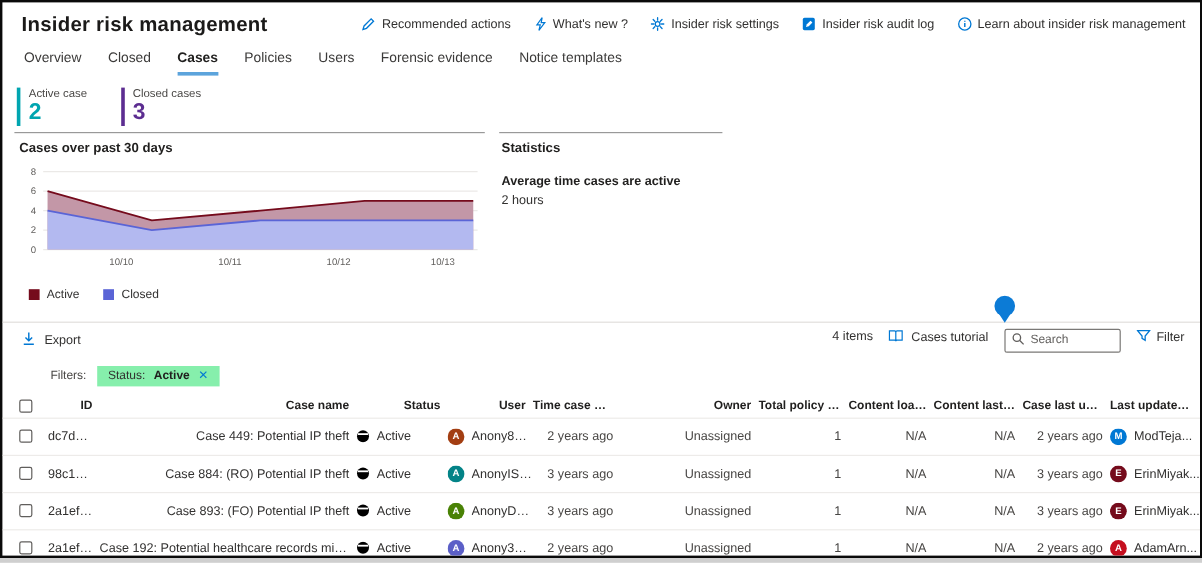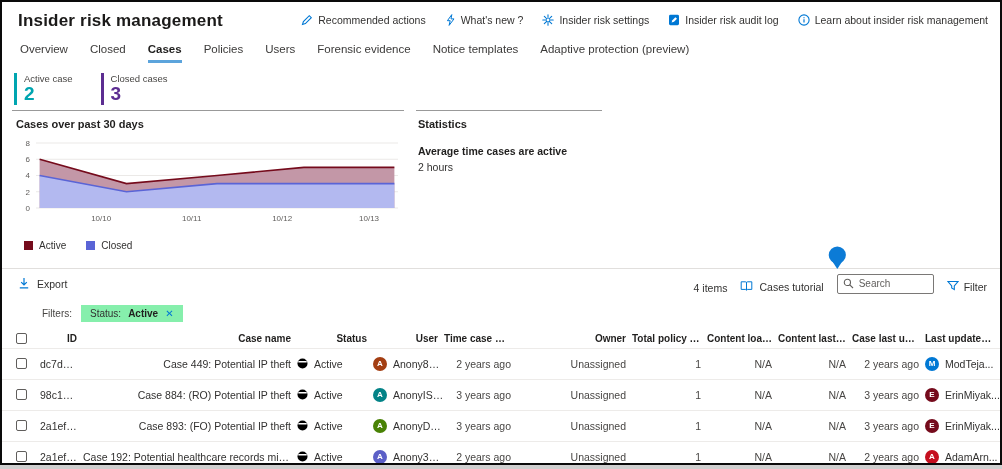--- a/index.html
+++ b/index.html
@@ -37,21 +37,21 @@
   .legend-swatch { width:9px; height:9px; display:inline-block; }
   .stats-col { margin-left:12px; width:200px; }
   .stats-title { font-size:11px; font-weight:700; color:#201f1e; margin-top:7px; }
   .stats-label { font-size:10.5px; font-weight:700; color:#201f1e; margin-top:15px; }
   .stats-value { font-size:10.5px; color:#323130; margin-top:4px; }
   
   .pin { position:absolute; left:826px; top:244px; }
   
   .toolbar { border-top:1px solid #e1dfdd; margin-top:17px; height:31px; display:flex; align-items:center; justify-content:space-between; padding:0 13px 0 16px; }
   .export { display:flex; align-items:center; gap:7px; font-size:10.5px; color:#323130; cursor:pointer; }
-  .tb-right { display:flex; align-items:flex-end; gap:13px; }
+  .tb-right { display:flex; align-items:flex-start; gap:13px; }
   .items-count { font-size:10.5px; color:#323130; }
   .tutorial { display:flex; align-items:center; gap:6px; font-size:10.5px; color:#323130; cursor:pointer; }
   .searchbox { width:97px; height:20px; border:1px solid #7a7876; border-radius:2px; display:flex; align-items:center; padding:0 5px; gap:5px; background:#fff; }
   .searchbox input { border:none; outline:none; width:100%; font-size:10px; color:#323130; font-family:"Liberation Sans", sans-serif; }
   .searchbox input::placeholder { color:#605e5c; }
   .filter-btn { display:flex; align-items:center; gap:5px; font-size:10.5px; color:#323130; cursor:pointer; }
   
   .filters { display:flex; align-items:center; gap:9px; padding:6px 16px 7px 16px; }
   .filters-label { font-size:10px; color:#484644;margin-left:24px; }
   .chip { display:flex; align-items:flex-end; gap:7px; background:#86efac; padding:3px 9px; font-size:10px; color:#323130; }
@@ -137,21 +137,20 @@
   <div class="tab active"><span>Cases</span></div>
 
   <div class="tab"><span>Policies</span></div>
 
   <div class="tab"><span>Users</span></div>
 
   <div class="tab"><span>Forensic evidence</span></div>
 
   <div class="tab"><span>Notice templates</span></div>
 
-  <div class="tab"><span>Adaptive protection (preview)</span></div>
 </div>
 
   <div class="counters" id="counters">
   <div class="counter" style="border-left-color: rgb(0, 165, 176);">
     <div class="clabel">Active case</div>
     <div class="cvalue" style="color: rgb(0, 165, 176);">2</div>
   </div>
 
   <div class="counter" style="border-left-color: rgb(92, 45, 145);">
     <div class="clabel">Closed cases</div>

